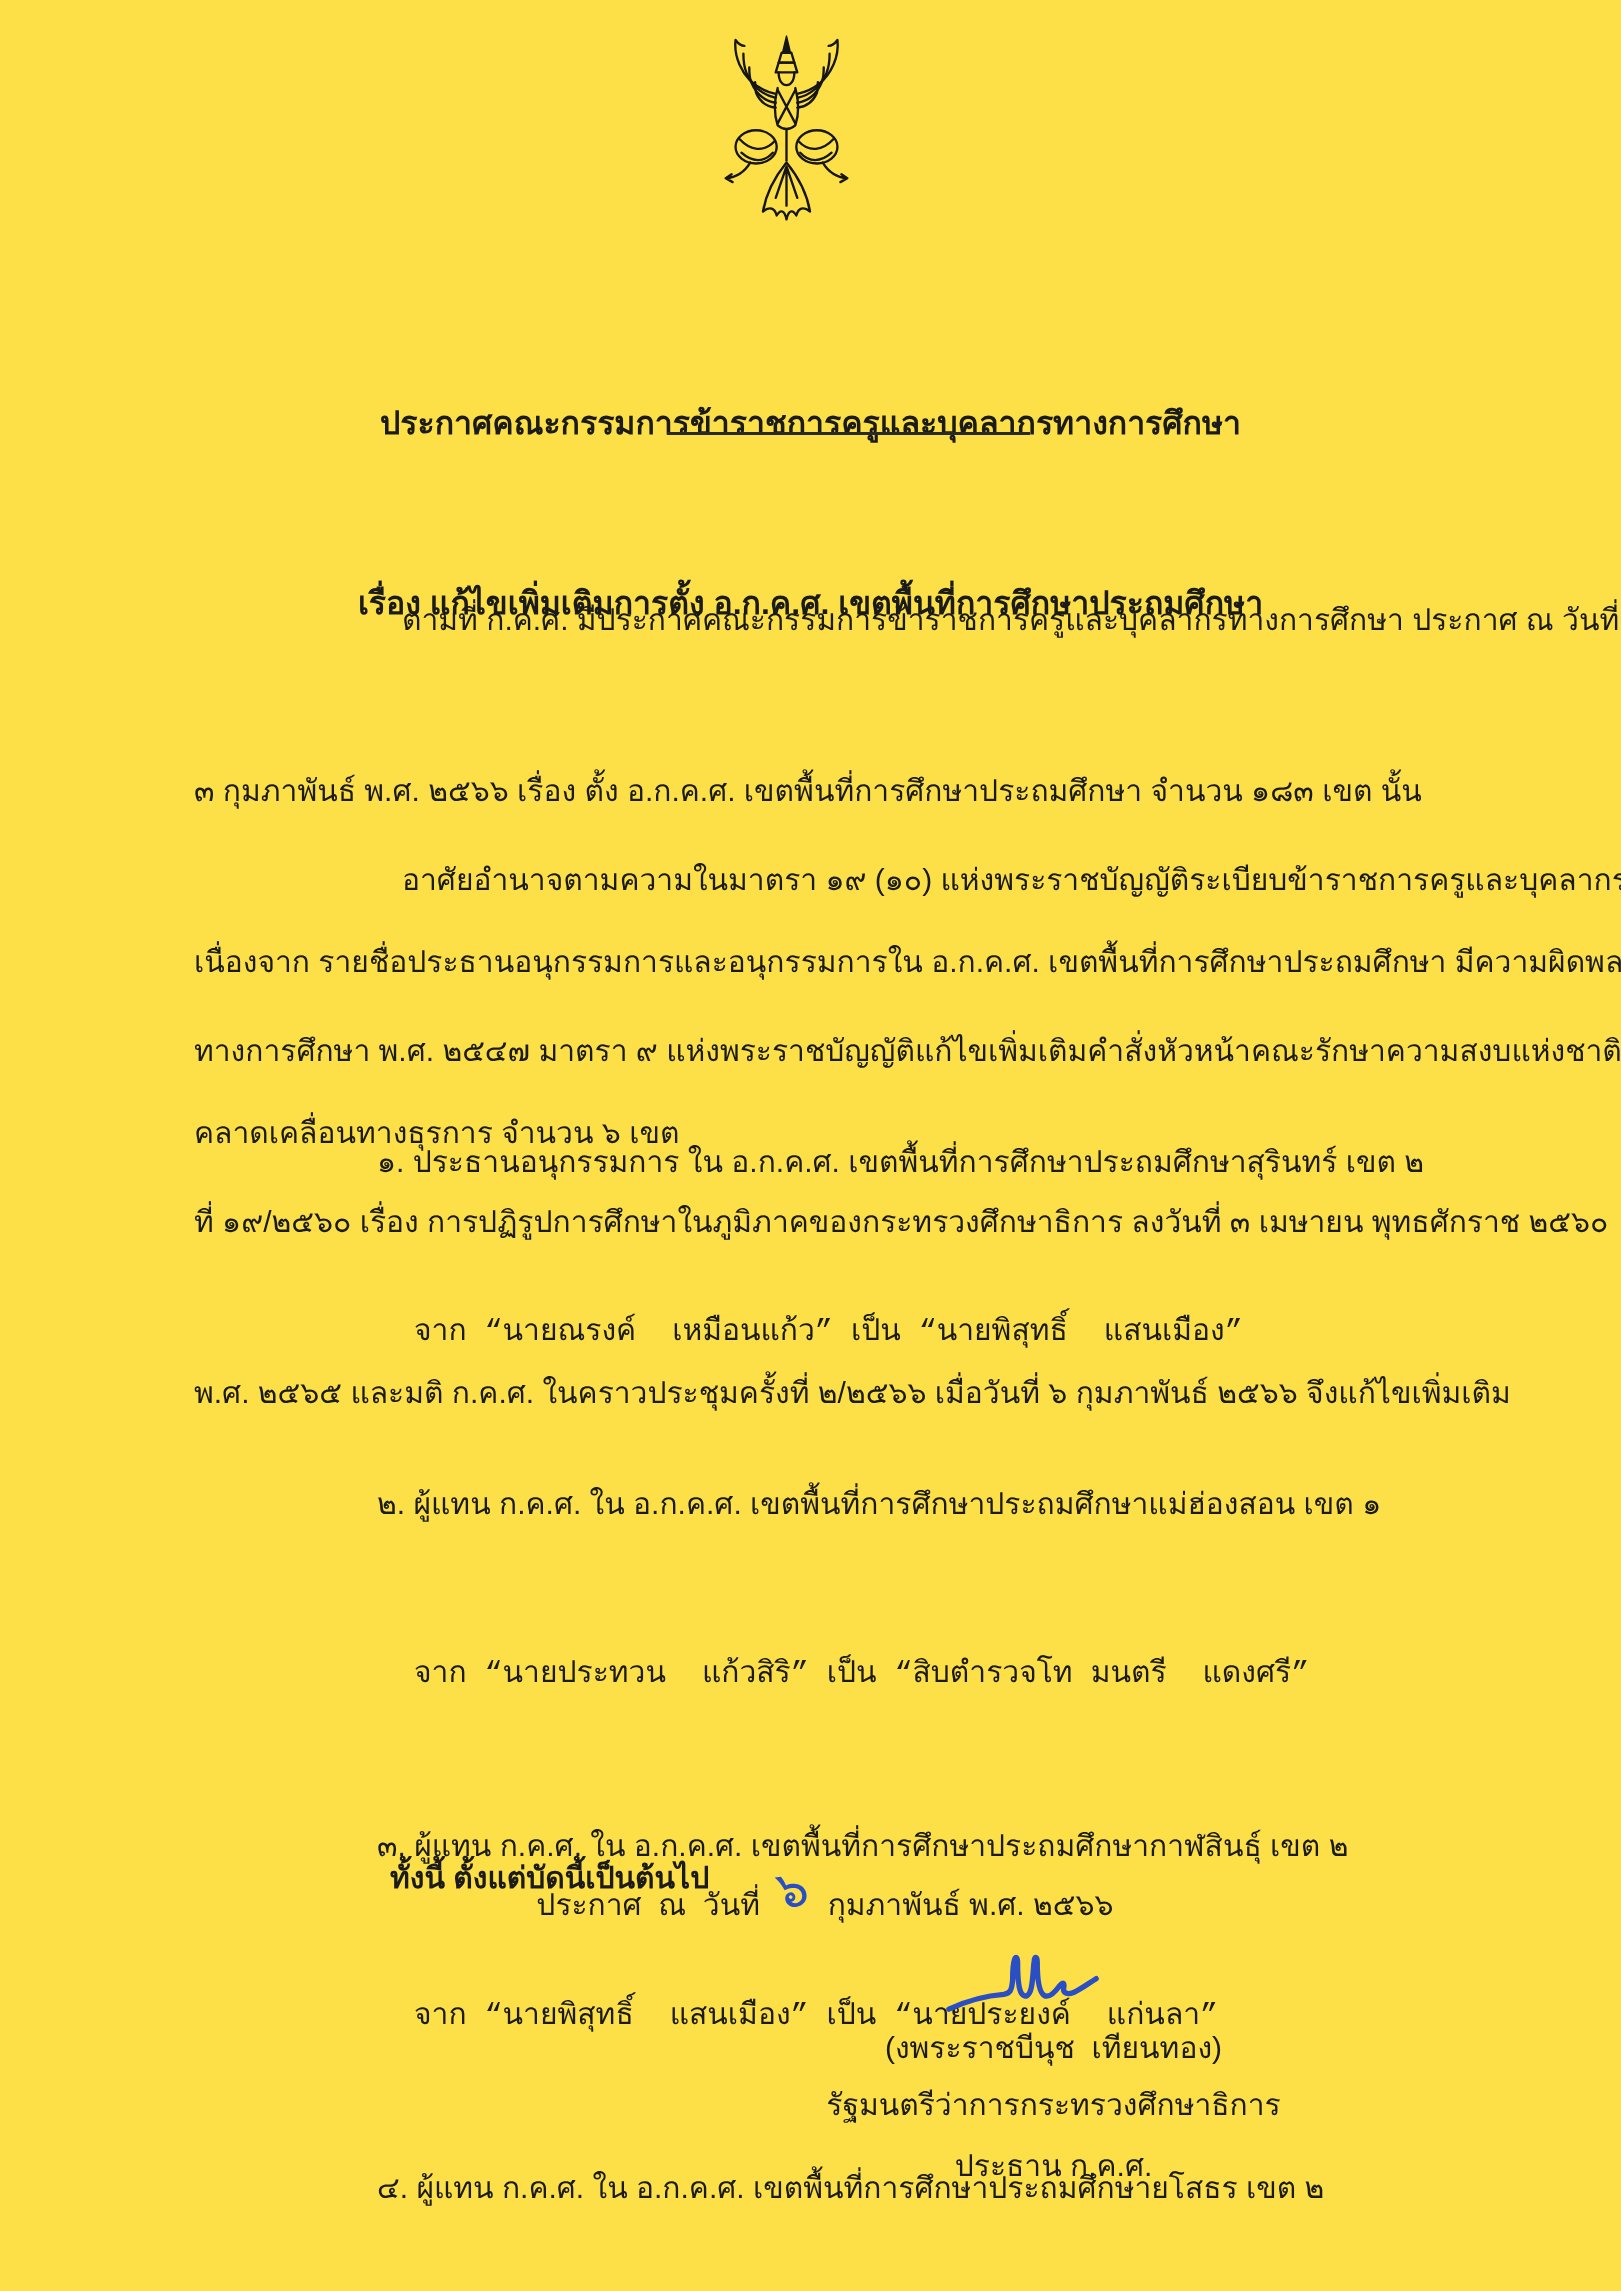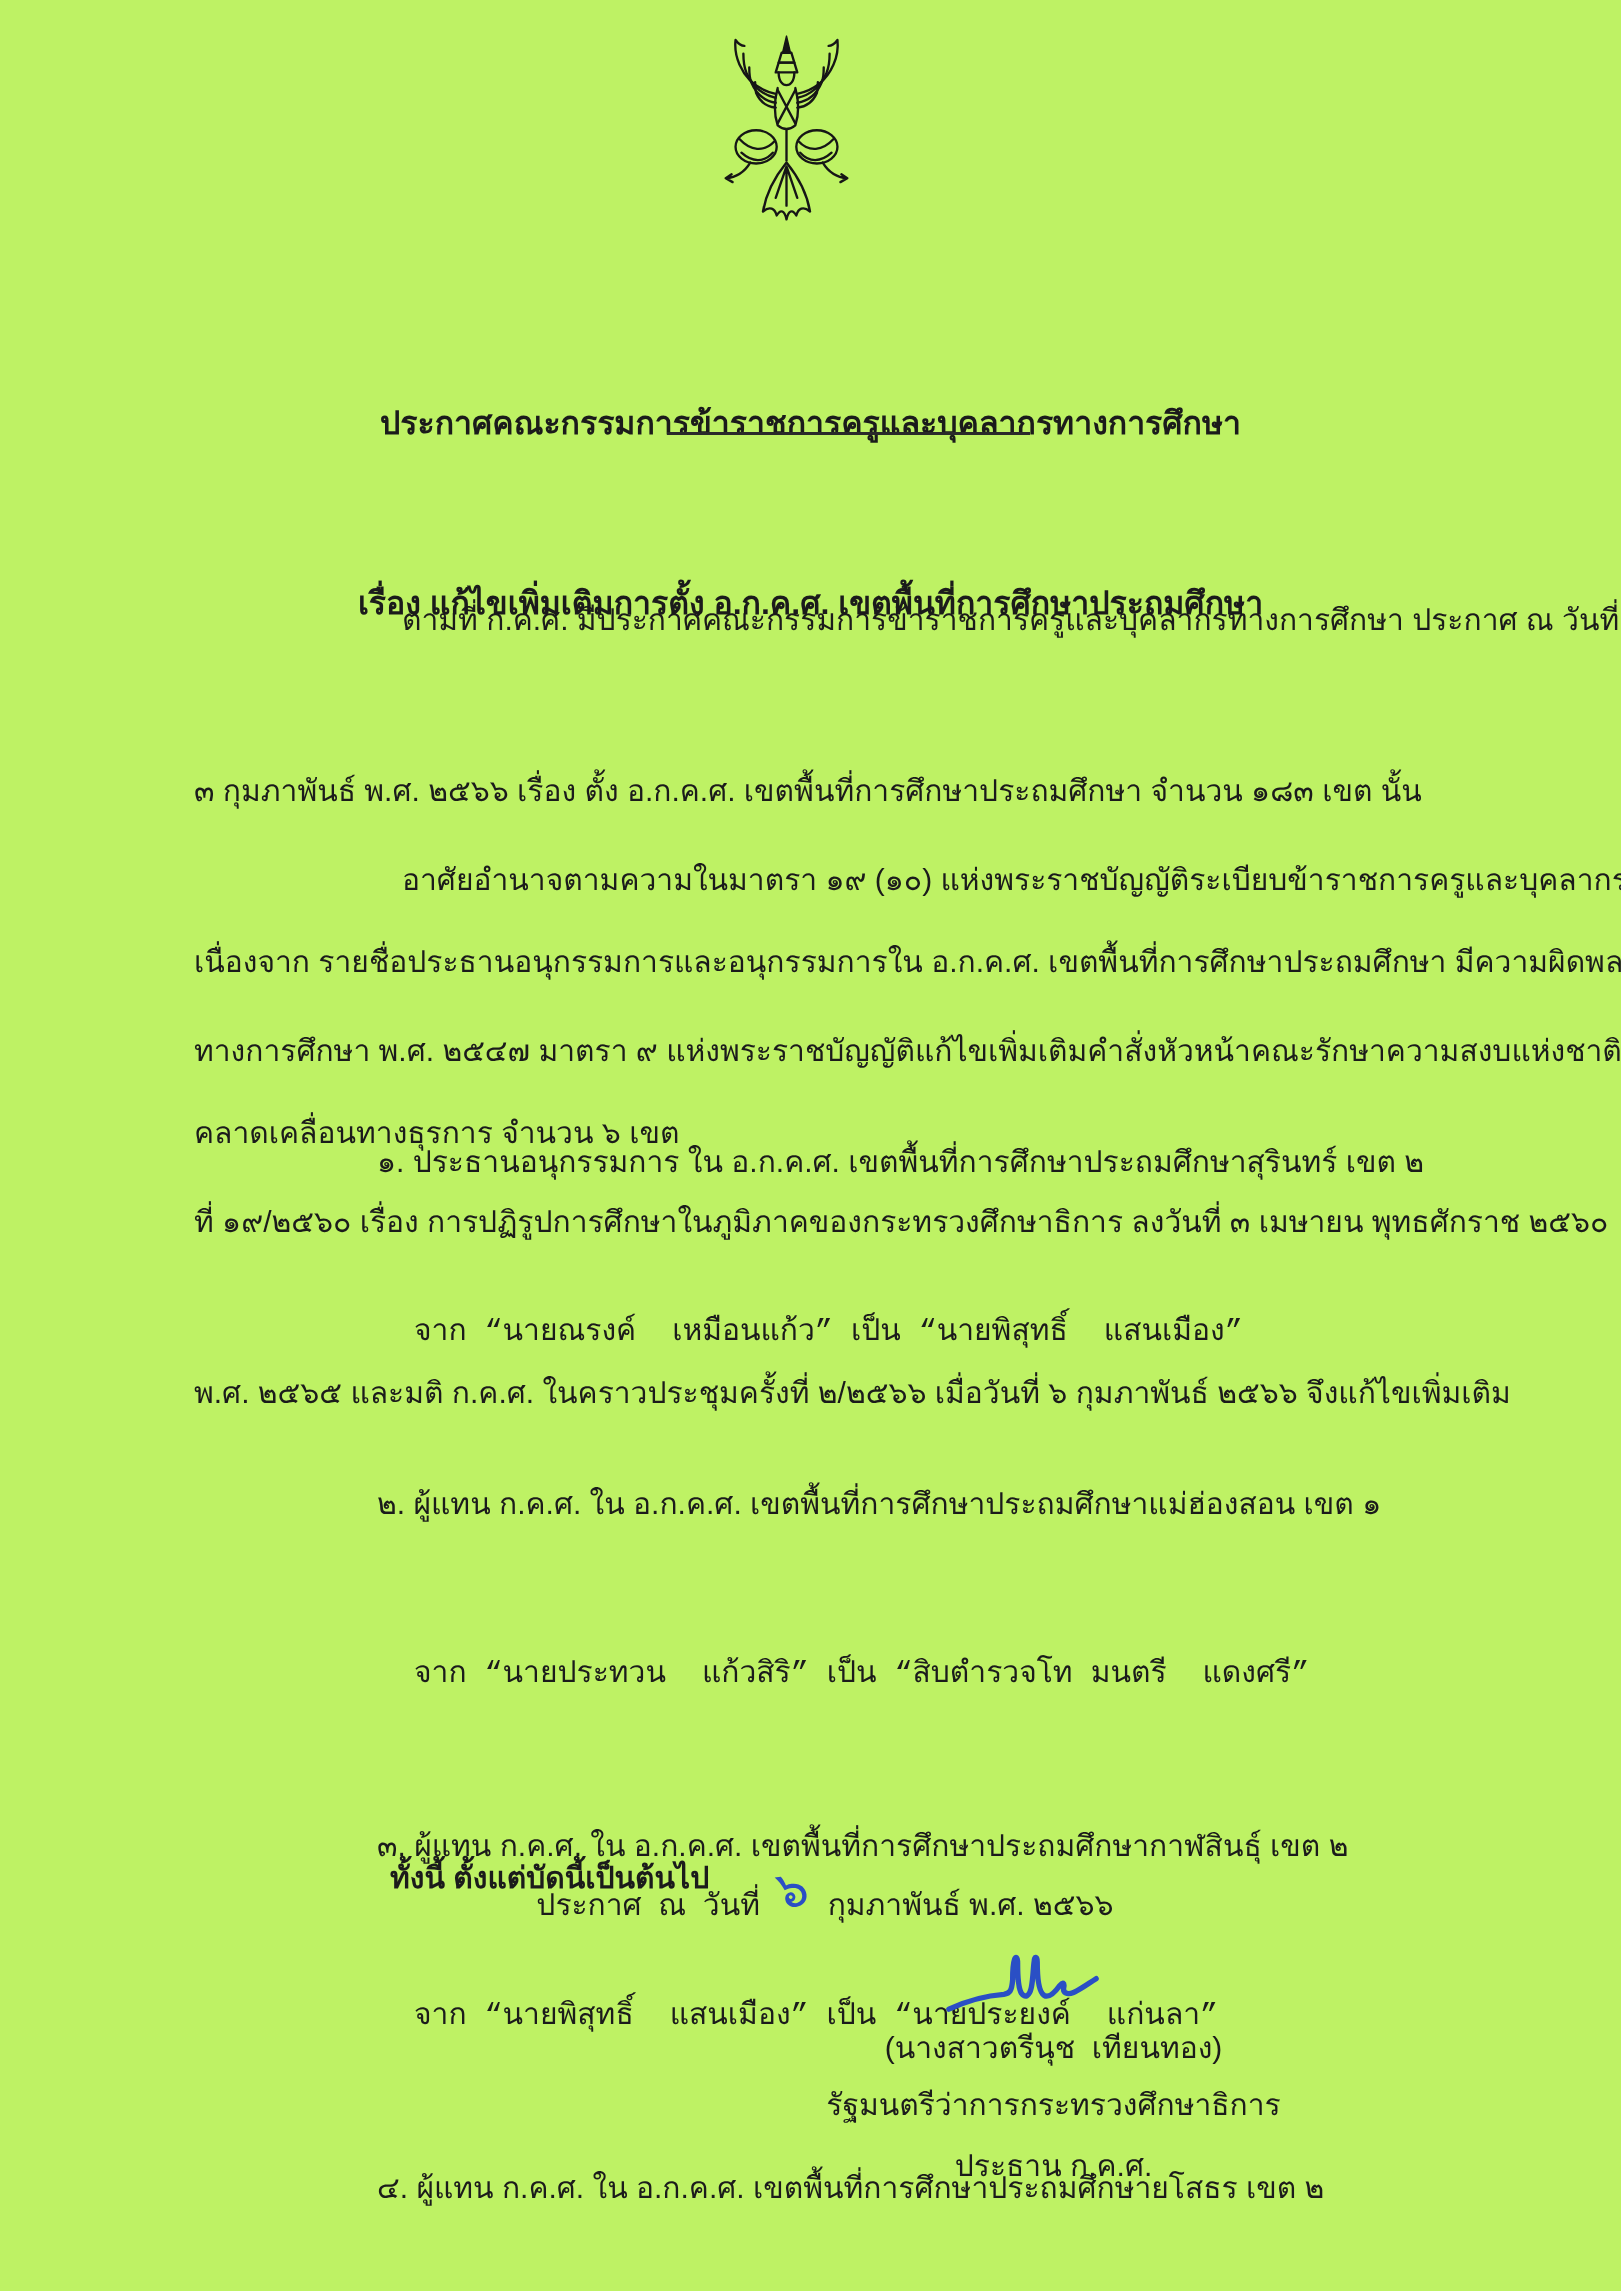--- a/index.html
+++ b/index.html
@@ -1,20 +1,20 @@
 <!DOCTYPE html>
 <html lang="th"><head>
 <meta charset="utf-8">
 <style>
   html,body{margin:0;padding:0;background:#e8e8e8;}
   .page{
     position:relative;
     width:1621px;height:2292px;
     margin:0 auto;
-    background:#bef264;
+    background:#fde047;
     font-family:"Liberation Sans", sans-serif;
     color:#1b1b1b;
     overflow:hidden;
   }
   .garuda{position:absolute;left:713px;top:33px;width:147px;height:214px;}
   .title-block{
     position:absolute;top:273px;left:0;width:1621px;
     text-align:center;font-size:32px;font-weight:bold;line-height:60px;
     white-space:pre;
   }
@@ -124,18 +124,18 @@
   </div>
 
   <div class="para" id="issued">
     <span>ประกาศ  ณ  วันที่</span><span class="hand-day">๖</span><span>กุมภาพันธ์ พ.ศ. ๒๕๖๖</span>
   </div>
 
   <svg class="sig-svg" viewBox="0 0 215 72" aria-hidden="true">
     <path d="M6,58 C28,48 48,44 62,43 C68,42 70,40 71,28 C71,16 72,10 73,7 C74,4 76,5 76,11 C76,22 76,36 80,42 C84,47 88,45 90,36 C92,26 92,14 93,9 C93,4 96,4 96,10 C96,24 97,40 103,44 C108,47 114,41 119,34 C122,30 124,31 123,36 C122,41 126,44 133,41 C140,38 148,32 156,27" stroke="#2a4fc5" stroke-width="5.5" fill="none" stroke-linecap="round" stroke-linejoin="round"></path>
   </svg>
 
-  <div class="sig-line" id="sig-name">(นางสาวตรีนุช  เทียนทอง)</div>
+  <div class="sig-line" id="sig-name">(งพระราชบีนุช  เทียนทอง)</div>
   <div class="sig-line" id="sig-title1">รัฐมนตรีว่าการกระทรวงศึกษาธิการ</div>
   <div class="sig-line" id="sig-title2">ประธาน ก.ค.ศ.</div>
 
 </div>
 
 
 </body></html>

